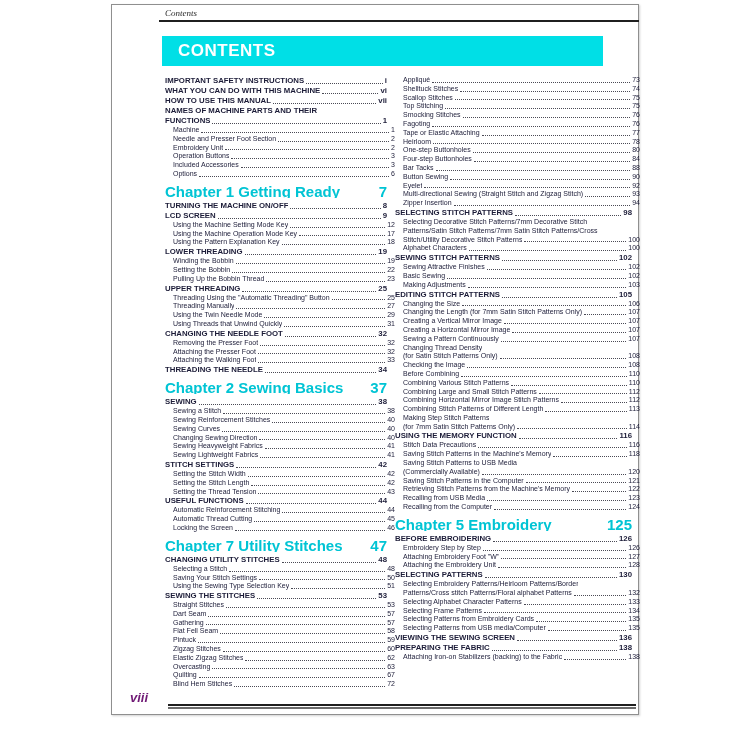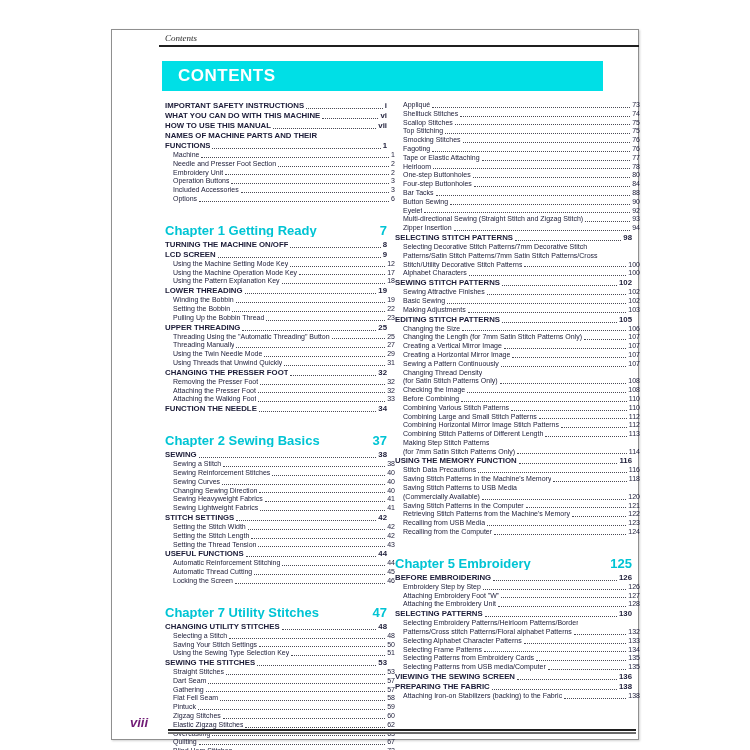--- a/index.html
+++ b/index.html
@@ -1,38 +1,38 @@
 <!DOCTYPE html>
 <html style="--banner-bg: #00DFE6; --chapter-color: #00C4D4;"><head>
 <meta charset="utf-8">
 <style>
   html,body{margin:0;padding:0;background:#ffffff;width:750px;height:750px;
     font-family:"Liberation Sans",sans-serif;color:#1c1c38;}
-  .page{position:absolute;left:111px;top:29px;width:526px;height:709px;
+  .page{position:absolute;left:111px;top:4px;width:526px;height:709px;
     background:#fff;border:1px solid #8f8f8f;box-shadow:1px 1px 2px rgba(0,0,0,.18);}
   .running-header{position:absolute;left:53px;top:3px;font-family:"Liberation Serif",serif;
     font-style:italic;font-size:9px;color:#2a2a2a;}
   .header-rule{position:absolute;left:47px;top:15px;right:-1px;height:2px;background:#1f1f1f;}
   .banner{position:absolute;left:50px;top:31px;width:441px;height:30px;background:var(--banner-bg,#00dfe6);}
   .banner-title{color:#ffffff;font-weight:bold;font-size:17px;letter-spacing:.5px;
     line-height:30px;padding-left:16px;}
   .columns{position:absolute;left:0;top:71px;right:0;bottom:0;}
   .col{position:absolute;top:0;}
   .col-left{left:53px;width:222px;}
   .col-right{left:283px;width:237px;}
   .entry{width:100%;}
   .entry .row{display:flex;align-items:flex-end;}
   .label{white-space:nowrap;overflow:hidden;max-width:100%;}
   .dots{flex:1 1 auto;min-width:5px;border-bottom:1px dotted #4a4a55;margin:0 2px 2px 2px;}
   .spacer{flex:1 1 auto;}
   .page-num{flex:0 0 auto;}
   .entry.l1{font-weight:bold;font-size:7.8px;line-height:10px;}
   .entry.l2{font-size:7px;line-height:8.8px;padding-left:8px;font-weight:normal;}
-  .entry.chapter{color:var(--chapter-color,#00c4d4);font-weight:bold;font-size:13px;
-    line-height:13px;margin-top:20px;margin-bottom:3px;}
+  .entry.chapter{color:var(--chapter-color,#00c4d4);font-weight:bold;font-size:15px;
+    line-height:13px;margin-top:6px;margin-bottom:3px;}
   .footer-num{position:absolute;left:18px;top:685px;font-style:italic;font-weight:bold;
     font-size:13px;color:#701a75;}
   .footer-rule{position:absolute;left:56px;right:2px;top:699px;height:2px;background:#1f1f1f;
     border-bottom:1px solid #fff;box-shadow:0 2px 0 #6b6b6b;}
 </style>
 </head>
 <body style="color: rgb(28, 28, 56);">
 
 <div class="page">
   <div class="running-header">Contents</div>
@@ -215,21 +215,21 @@
         </div>
         <div class="entry l2">
           <div class="row">
             <span class="label">Using Threads that Unwind Quickly</span>
             <span class="dots"></span>
             <span class="page-num">31</span>
           </div>
         </div>
         <div class="entry l1">
           <div class="row">
-            <span class="label">CHANGING THE PRESSER FOOT</span>
+            <span class="label">CHANGING THE NEEDLE FOOT</span>
             <span class="dots"></span>
             <span class="page-num">32</span>
           </div>
         </div>
         <div class="entry l2">
           <div class="row">
             <span class="label">Removing the Presser Foot</span>
             <span class="dots"></span>
             <span class="page-num">32</span>
           </div>
@@ -243,21 +243,21 @@
         </div>
         <div class="entry l2">
           <div class="row">
             <span class="label">Attaching the Walking Foot</span>
             <span class="dots"></span>
             <span class="page-num">33</span>
           </div>
         </div>
         <div class="entry l1">
           <div class="row">
-            <span class="label">FUNCTION THE NEEDLE</span>
+            <span class="label">THREADING THE NEEDLE</span>
             <span class="dots"></span>
             <span class="page-num">34</span>
           </div>
         </div>
         <div class="entry chapter">
           <div class="row">
             <span class="label">Chapter 2  Sewing Basics</span>
             <span class="spacer"></span>
             <span class="page-num">37</span>
           </div>

